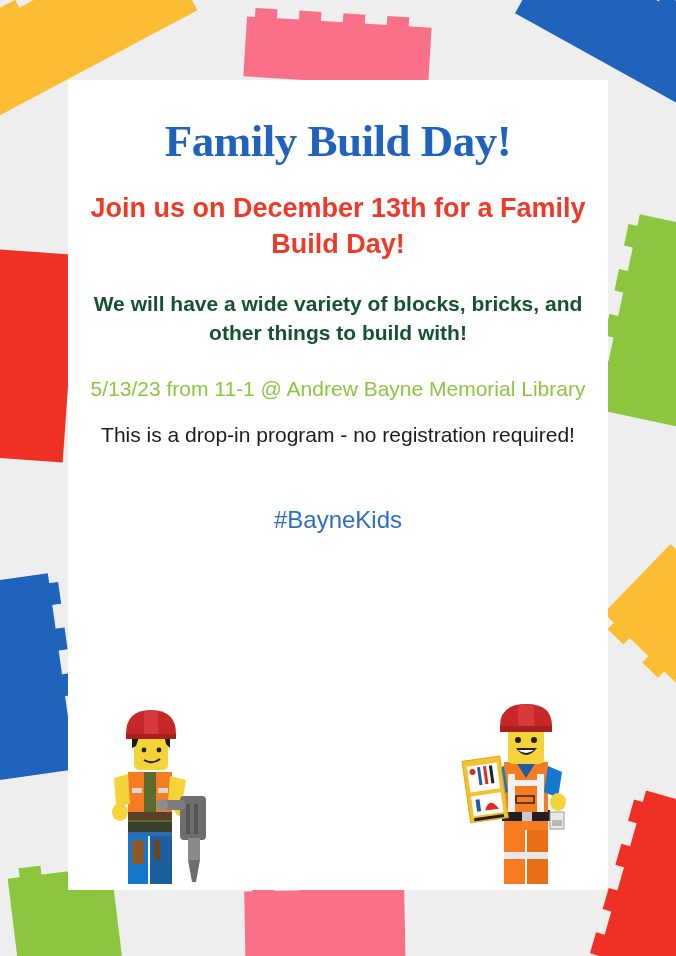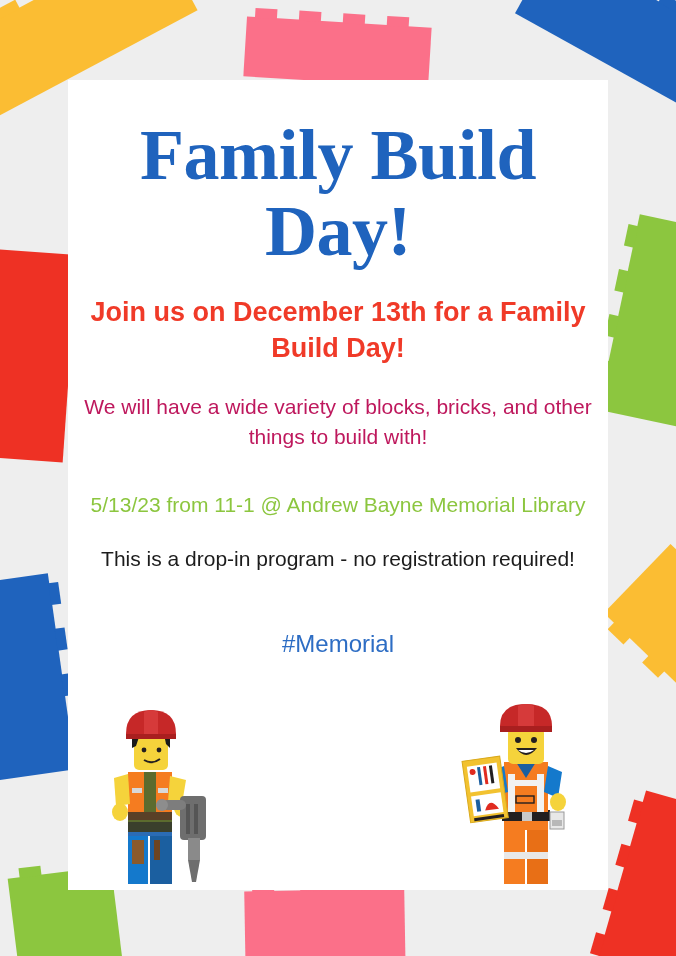--- a/index.html
+++ b/index.html
@@ -38,61 +38,61 @@
     position:absolute;
     left:68px; top:80px;
     width:540px; height:810px;
     background:#ffffff;
     z-index:5;
   }
 
   .title {
     font-family:"Liberation Serif", serif;
     font-weight:bold;
-    font-size:72px;
+    font-size:45px;
     color:#1f63bd;
     text-align:center;
     letter-spacing:-0.5px;
     margin-top:38px;
     line-height:1.05;
   }
   .subtitle {
     font-size:27px;
     font-weight:bold;
     color:#f03a28;
     text-align:center;
     line-height:1.32;
     margin-top:26px;
     padding:0 18px;
   }
   .body-text {
     font-size:21px;
-    color:#be185d;
+    color:#14532d;
     text-align:center;
     line-height:1.42;
     margin-top:26px;
     padding:0 14px;
-    font-weight:400;
+    font-weight:700;
   }
   .body-text.second { margin-top:34px; }
   .date-line {
     font-size:21px;
     color:#8cc63f;
     text-align:center;
     line-height:1.42;
-    margin-top:38px;
+    margin-top:26px;
     padding:0 20px;
     font-weight:300;
   }
   .dropin {
     font-size:21px;
     color:#1c1c1c;
     text-align:center;
     line-height:1.42;
-    margin-top:24px;
+    margin-top:16px;
     padding:0 18px;
     font-weight:300;
   }
   .hashtag {
     font-size:24px;
     color:#2d6dc4;
     text-align:center;
     margin-top:56px;
     font-weight:400;
   }
@@ -183,21 +183,21 @@
 
     <h2 class="subtitle">Join us on December 13th for a Family Build Day!</h2>
 
     <p class="body-text">We will have a wide variety of blocks, bricks, and other things to build with!</p>
 
 
     <p class="date-line">5/13/23 from 11-1 @ Andrew Bayne Memorial Library</p>
 
     <p class="dropin">This is a drop-in program - no registration required!</p>
 
-    <p class="hashtag">#Memorial</p>
+    <p class="hashtag">#BayneKids</p>
 
   </div>
 
   <svg class="minifig" id="minifig-left" viewBox="0 0 122 190">
 
     <rect x="24" y="132" width="20" height="52" fill="#1479cc"></rect>
     <rect x="46" y="132" width="22" height="52" fill="#1b5fa0"></rect>
     <rect x="24" y="126" width="44" height="10" fill="#2b6cb5"></rect>
 
     <rect x="28" y="140" width="12" height="24" fill="#8a5a2b"></rect>

